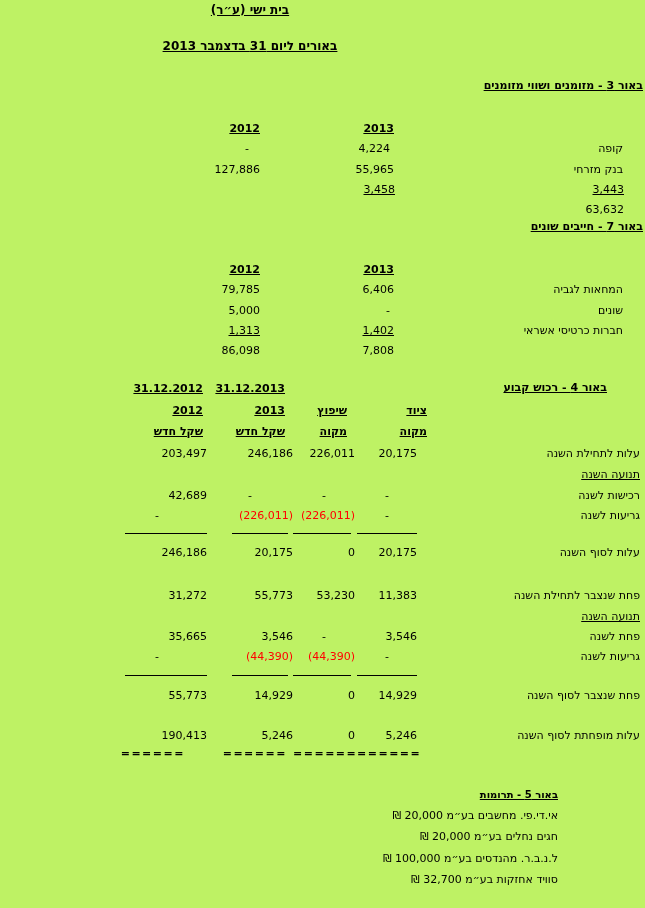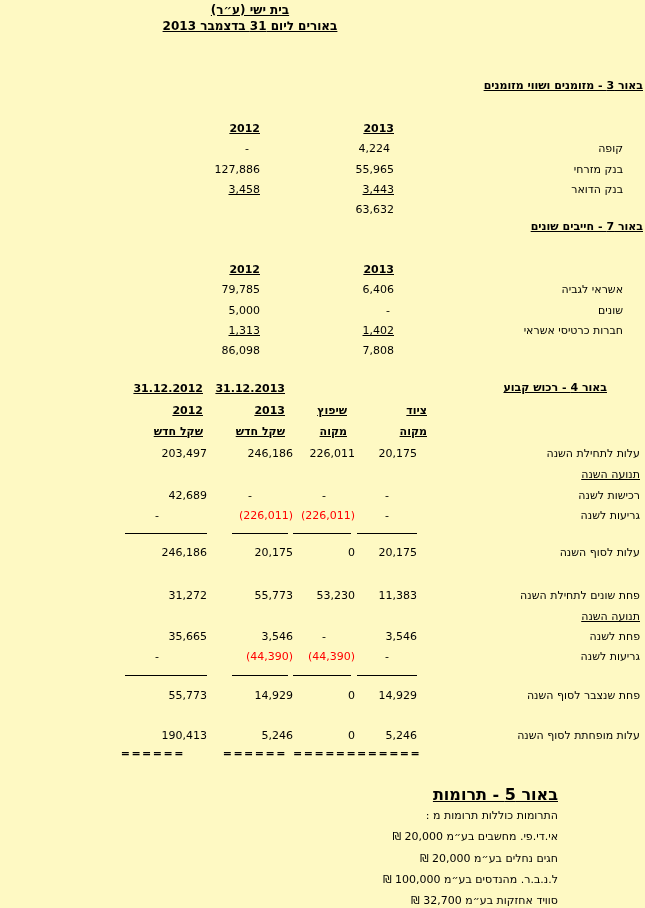--- a/index.html
+++ b/index.html
@@ -1,26 +1,26 @@
 <!DOCTYPE html>
 <html lang="he" dir="rtl"><head>
 <meta charset="utf-8">
 <style>
   html,body{margin:0;padding:0;background:#fff;}
   #page{
-    position:relative;width:645px;height:908px;background:#fef9c3;
+    position:relative;width:645px;height:908px;background:#bef264;
     font-family:"DejaVu Sans","Liberation Sans",sans-serif;
     font-size:11px;color:#000;direction:rtl;overflow:hidden;
   }
   .b{font-weight:bold;}
   .un{text-decoration:underline;}
   
   #title-block{position:absolute;top:2px;left:125px;width:250px;text-align:center;line-height:16px;}
   #title-block .t1{font-size:12px;}
-  #title-block .t2{font-size:12px;margin-top:0;}
+  #title-block .t2{font-size:12px;margin-top:20px;}
   
   .note-h{position:absolute;font-size:11px;font-weight:bold;text-decoration:underline;white-space:nowrap;}
   
   .g3{position:absolute;right:3px;display:grid;grid-template-columns:230px 135px 135px;grid-auto-rows:20.3px;direction:rtl;line-height:20px;}
   .g3 .lc{text-align:right;padding-right:19px;white-space:nowrap;}
   .g3 .n13{text-align:right;padding-right:18px;direction:ltr;}
   .g3 .n12{text-align:right;padding-right:17px;direction:ltr;}
   .g3 .dash13{padding-right:22px;}
   .g3 .dash12{padding-right:28px;}
   
@@ -43,21 +43,21 @@
   .rw58{width:58px;margin-right:5px;}
   .rw56{width:56px;margin-right:5px;}
   .rw82{width:82px;margin-right:0;}
   .eqt{font-weight:bold;letter-spacing:1.5px;display:inline-block;}
   .em0{margin-right:0;}
   .em3{margin-right:3px;}
   .em6{margin-right:6px;}
   .em22{margin-right:22px;}
   
   #note5{position:absolute;top:784px;right:87px;text-align:right;line-height:21.2px;white-space:nowrap;}
-  #note5 .h{font-size:16px;}
+  #note5 .h{font-size:10px;}
 </style>
 </head>
 <body>
 
 <div id="page">
 
   <div id="title-block">
     <div class="t1 b un">בית ישי (ע״ר)</div>
     <div class="t2 b un">באורים ליום 31 בדצמבר 2013</div>
   </div>
@@ -69,35 +69,34 @@
     <div class="n12 b"><span class="un">2012</span></div>
 
     <div class="lc">קופה</div>
     <div class="n13 dash13"><span class="num">4,224</span></div>
     <div class="n12 dash12"><span class="num">-</span></div>
 
     <div class="lc">בנק מזרחי</div>
     <div class="n13"><span class="num">55,965</span></div>
     <div class="n12"><span class="num">127,886</span></div>
 
-    <div class="lc">בנק הדואר</div>
     <div class="n13"><span class="num un">3,443</span></div>
     <div class="n12"><span class="num un">3,458</span></div>
 
     <div class="lc"></div>
     <div class="n13"><span class="num">63,632</span></div>
   </div>
 
   <div class="note-h" style="top:220px;right:2px;">באור 7 - חייבים שונים</div>
   <div class="g3" style="top:260px;">
     <div class="lc"></div>
     <div class="n13 b"><span class="un">2013</span></div>
     <div class="n12 b"><span class="un">2012</span></div>
 
-    <div class="lc">אשראי לגביה</div>
+    <div class="lc">המחאות לגביה</div>
     <div class="n13"><span class="num">6,406</span></div>
     <div class="n12"><span class="num">79,785</span></div>
 
     <div class="lc">שונים</div>
     <div class="n13 dash13"><span class="num">-</span></div>
     <div class="n12"><span class="num">5,000</span></div>
 
     <div class="lc">חברות כרטיסי אשראי</div>
     <div class="n13"><span class="num un">1,402</span></div>
     <div class="n12"><span class="num un">1,313</span></div>
@@ -171,21 +170,21 @@
 
   <div class="g4" style="top:543px;">
     <div class="c0">עלות לסוף השנה</div>
     <div class="c1"><span class="num">20,175</span></div>
     <div class="c2"><span class="num">0</span></div>
     <div class="c3"><span class="num">20,175</span></div>
     <div class="c4"><span class="num">246,186</span></div>
   </div>
 
   <div class="g4" style="top:586px;">
-    <div class="c0">פחת שונים לתחילת השנה</div>
+    <div class="c0">פחת שנצבר לתחילת השנה</div>
     <div class="c1"><span class="num">11,383</span></div>
     <div class="c2"><span class="num">53,230</span></div>
     <div class="c3"><span class="num">55,773</span></div>
     <div class="c4"><span class="num">31,272</span></div>
   </div>
 
   <div class="g4" style="top:607px;">
     <div class="c0"><span class="un">תנועה השנה</span></div>
     <div class="c1"></div>
     <div class="c2"></div>
@@ -236,20 +235,19 @@
   <div class="g4" style="top:744px;">
     <div class="c0"></div>
     <div class="c1"><span class="eqt em0">======</span></div>
     <div class="c2"><span class="eqt em3">======</span></div>
     <div class="c3"><span class="eqt em6">======</span></div>
     <div class="c4"><span class="eqt em22">======</span></div>
   </div>
 
   <div id="note5">
     <div class="h b un">באור 5 - תרומות</div>
-    <div>התרומות  כוללות תרומות מ :</div>
     <div>אי.די.פי. מחשבים בע״מ 20,000 ₪</div>
     <div>חגים נחלים בע״מ 20,000 ₪</div>
     <div>ל.נ.ב.ר. מהנדסים בע״מ 100,000 ₪</div>
     <div>סוויד אחזקות בע״מ 32,700 ₪</div>
   </div>
 
 </div>
 
 </body></html>

